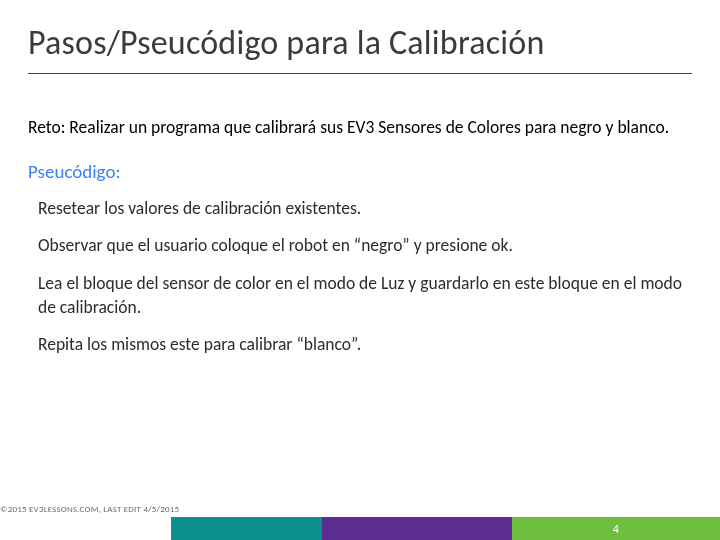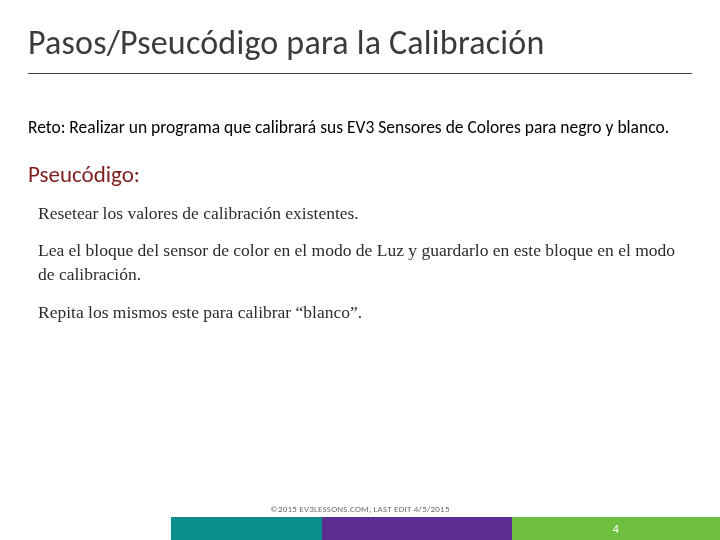--- a/index.html
+++ b/index.html
@@ -2,43 +2,44 @@
 <html><head>
 <meta charset="utf-8">
 <style>
   * { margin: 0; padding: 0; box-sizing: border-box; }
   html, body { width: 720px; height: 540px; font-family: Calibri, "Segoe UI", Arial, sans-serif; background: #fff; color: #333; }
   .slide { width: 720px; height: 540px; position: relative; display: flex; flex-direction: column; }
   .content-wrap { flex: 1; padding: 22px 28px 0 28px; }
   h1.title { font-size: 34px; font-weight: 400; color: #3b3b3b; letter-spacing: 0.2px; margin-bottom: 10px; }
   hr.rule { border: none; border-top: 1.5px solid #404040; margin-bottom: 42px; }
   .reto { font-size: 17.5px; line-height: 1.35; color: #000000; margin-bottom: 20px; }
-  .pc-label { font-size: 23px; color: #7f1d1d; margin-bottom: 14px; }
-  .steps { padding-left: 10px; font-family: Liberation Serif, serif; }
+  .pc-label { font-size: 19px; color: #3b82f6; margin-bottom: 14px; }
+  .steps { padding-left: 10px; }
   .steps p { font-size: 17.5px; color: #2c2c2c; line-height: 1.35; margin-bottom: 14px; }
   .footer { position: absolute; left: 0; right: 0; bottom: 0; height: 23px; display: flex; }
   .f-white { flex: 1.8; background: #fff; }
   .f-teal { flex: 1.6; background: #0e8f8f; }
   .f-purple { flex: 2.0; background: #5c2d91; }
   .f-green { flex: 2.2; background: #6fbf3f; }
   .f-seg { display: flex; align-items: center; justify-content: center; }
-  .copy { position: absolute; left: 0; right: 0; bottom: 26px; text-align: center; font-size: 9px; color: #6a6a6a; letter-spacing: 0.2px; }
+  .copy { position: absolute; left: 0; right: 0; bottom: 26px; text-align: left; font-size: 9px; color: #6a6a6a; letter-spacing: 0.2px; }
   .page-num { color: #fff; font-size: 12px; }
 </style>
 </head>
 <body>
 
 <div class="slide">
   <div class="content-wrap">
     <h1 class="title">Pasos/Pseucódigo para la Calibración</h1>
     <hr class="rule">
     <p class="reto">Reto: Realizar un programa que calibrará sus EV3 Sensores de Colores para negro y blanco.</p>
     <p class="pc-label">Pseucódigo:</p>
     <div class="steps">
       <p>Resetear los valores de calibración existentes.</p>
+      <p>Observar que el usuario coloque el robot en “negro” y presione ok.</p>
       <p>Lea el bloque del sensor de color en el modo de Luz y guardarlo en este bloque en el modo de calibración.</p>
       <p>Repita  los mismos este para calibrar “blanco”.</p>
     </div>
   </div>
 
   <div class="copy">©2015 EV3LESSONS.COM, LAST EDIT 4/5/2015</div>
 
   <div class="footer">
     <div class="f-seg f-white"></div>
     <div class="f-seg f-teal"></div>

